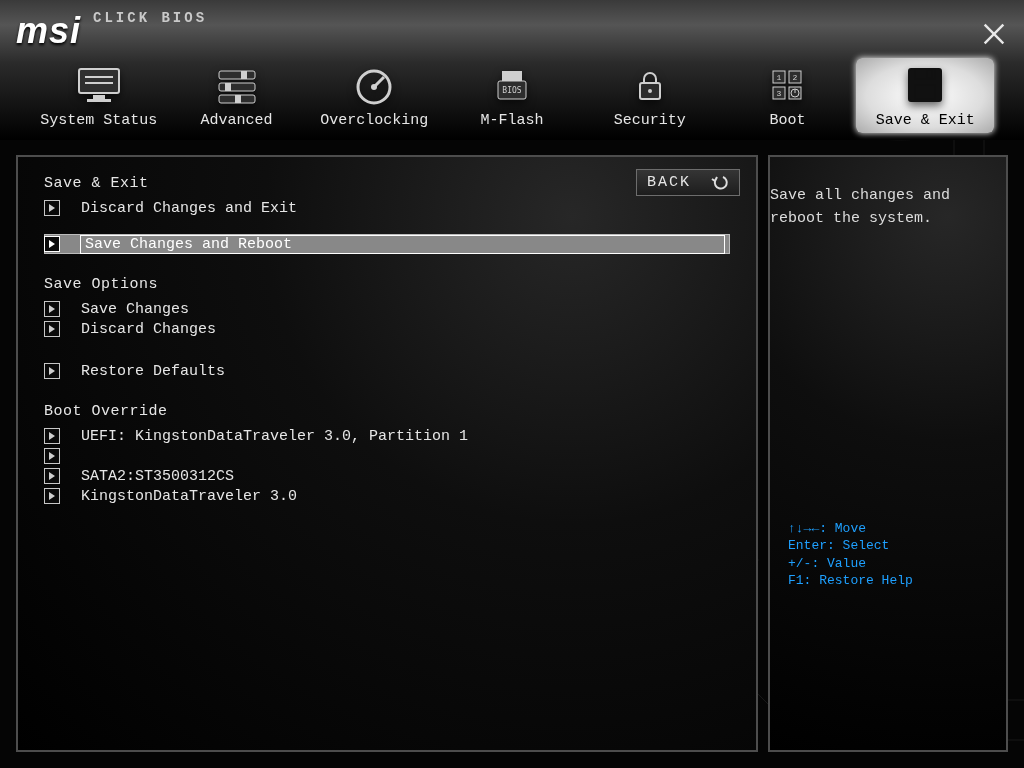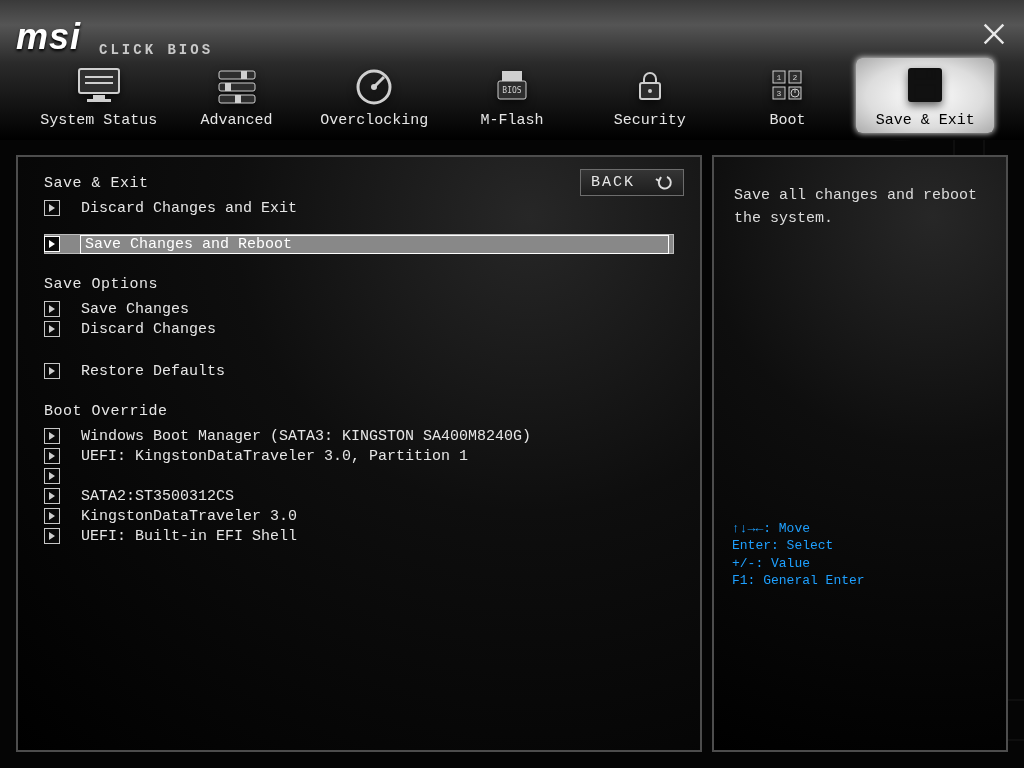--- a/index.html
+++ b/index.html
@@ -14,21 +14,21 @@
   }
 
   
   .header {
     position: relative;
     height: 140px;
     background: linear-gradient(#3a3a3a 0%, #555 18%, #2b2b2b 45%, #000 100%);
     border-bottom: 1px solid #000;
   }
 
-  .logo-wrap { position: absolute; top: 16px; left: 16px; display: flex; align-items: flex-end; gap: 18px; }
+  .logo-wrap { position: absolute; top: 10px; left: 16px; display: flex; align-items: flex-start; gap: 12px; }
   .msi-logo {
     font-family: Arial, Helvetica, sans-serif;
     font-size: 36px;
     font-weight: 900;
     font-style: italic;
     letter-spacing: 1px;
     color: #fff;
     text-shadow: 0 2px 3px #000;
   }
   .click-bios {
@@ -84,21 +84,21 @@
   
   .main {
     position: absolute; left: 16px; top: 155px; right: 16px; bottom: 16px;
     display: flex; gap: 10px;
   }
   .panel {
     border: 2px solid #4d4d4d;
     background: radial-gradient(circle at 75% 10%, #272727 0%, #0e0e0e 40%, #000 100%);
   }
   .panel-left  { flex: 1 1 auto; position: relative; padding: 18px 26px; }
-  .panel-right { width: 296px; position: relative; padding: 28px 20px; }
+  .panel-right { width: 240px; position: relative; padding: 28px 0; }
 
   .back-btn {
     position: absolute; right: 16px; top: 12px;
     display:flex; align-items:center; gap:20px;
     border:1px solid #6d6d6d; background: linear-gradient(#353535,#1d1d1d);
     padding: 4px 10px; font-size: 15px; letter-spacing: 2px;
     cursor:pointer; color:#e6e6e6;
   }
   .back-btn svg { stroke:#ddd; fill:none; }
 
@@ -326,28 +326,20 @@
 
     <div class="section-block">
       <div class="section-title">Boot Override</div>
 
       <div class="menu-row">
         <span class="arrow-box">
             <svg viewBox="0 0 8 8">
               <polygon points="1,0 7,4 1,8" fill="#cfcfcf"></polygon>
             </svg>
           </span>
-        <span class="label">Windows Boot Manager (SATA3: KINGSTON SA400M8240G)</span>
-      </div>
-      <div class="menu-row">
-        <span class="arrow-box">
-            <svg viewBox="0 0 8 8">
-              <polygon points="1,0 7,4 1,8" fill="#cfcfcf"></polygon>
-            </svg>
-          </span>
         <span class="label">UEFI: KingstonDataTraveler 3.0, Partition 1</span>
       </div>
       <div class="menu-row">
         <span class="arrow-box">
             <svg viewBox="0 0 8 8">
               <polygon points="1,0 7,4 1,8" fill="#cfcfcf"></polygon>
             </svg>
           </span>
       </div>
       <div class="menu-row">
@@ -358,37 +350,29 @@
           </span>
         <span class="label">SATA2:ST3500312CS</span>
       </div>
       <div class="menu-row">
         <span class="arrow-box">
             <svg viewBox="0 0 8 8">
               <polygon points="1,0 7,4 1,8" fill="#cfcfcf"></polygon>
             </svg>
           </span>
         <span class="label">KingstonDataTraveler 3.0</span>
-      </div>
-      <div class="menu-row">
-        <span class="arrow-box">
-            <svg viewBox="0 0 8 8">
-              <polygon points="1,0 7,4 1,8" fill="#cfcfcf"></polygon>
-            </svg>
-          </span>
-        <span class="label">UEFI: Built-in EFI Shell</span>
       </div>
     </div>
 
   </div>
 
   <div class="panel panel-right">
     <div class="help-text">Save all changes and reboot the system.</div>
 
     <div class="key-legend">
       <div class="key-line">↑↓→←: Move</div>
       <div class="key-line">Enter: Select</div>
       <div class="key-line">+/-: Value</div>
-      <div class="key-line">F1: General Enter</div>
+      <div class="key-line">F1: Restore Help</div>
     </div>
   </div>
 
 </div>
 
 </body></html>

